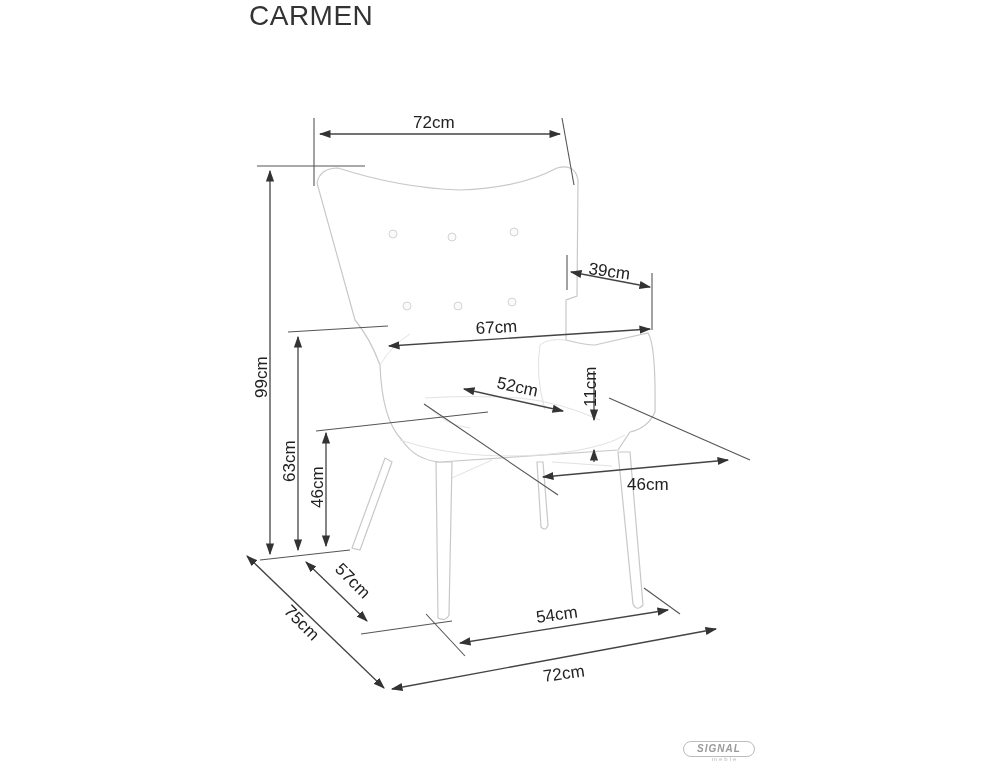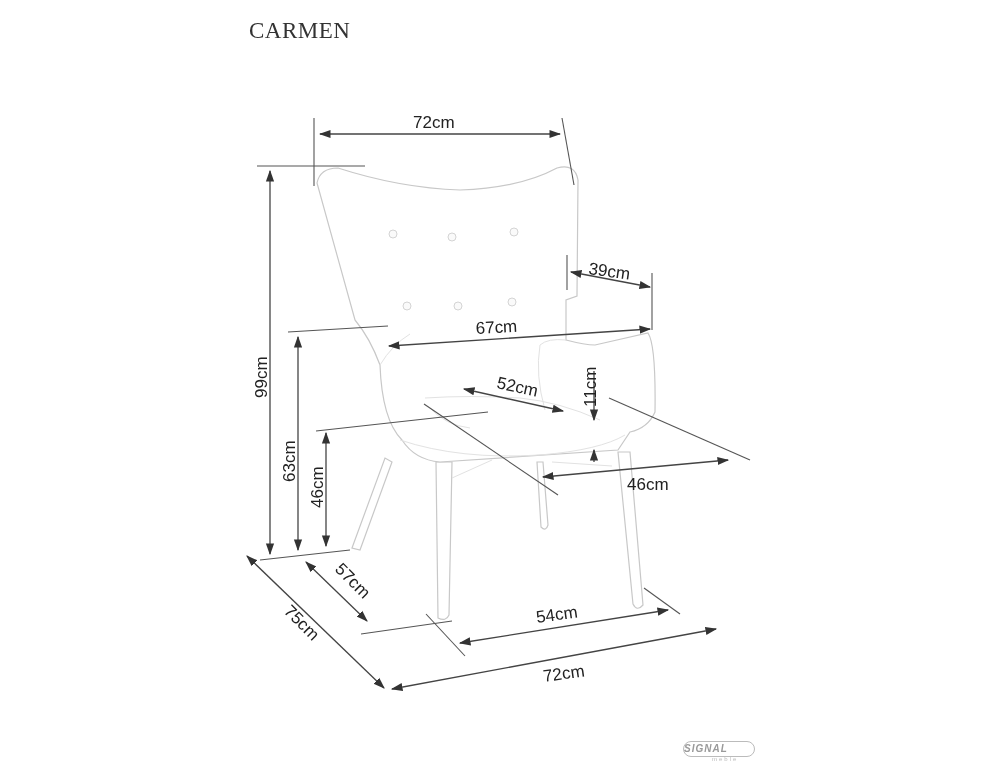--- a/index.html
+++ b/index.html
@@ -1,28 +1,28 @@
 <!DOCTYPE html>
 <html><head>
   <meta charset="utf-8">
   <style>
     html, body { margin: 0; padding: 0; background: #ffffff; }
     body { width: 1000px; height: 766px; position: relative; overflow: hidden;
            font-family: "Liberation Sans", sans-serif; }
-    .title { position: absolute; left: 249px; top: 18px; font-size: 23px; color: #333333;
-             letter-spacing: 0.5px; font-family: Liberation Serif, serif; }
+    .title { position: absolute; left: 249px; top: 0; font-size: 28px; color: #333333;
+             letter-spacing: 0.5px; font-family: Liberation Sans, sans-serif; }
     svg.diagram { position: absolute; left: 0; top: 0; width: 1000px; height: 766px; }
     .dim-line { stroke: #444444; stroke-width: 1.3; fill: none; }
     .ext-line { stroke: #555555; stroke-width: 1.1; fill: none; }
     .chair { stroke: #c8c8c8; stroke-width: 1.2; fill: #ffffff; }
     .chair-inner { stroke: #e2e2e2; stroke-width: 1; fill: none; }
     .button-tuft { stroke: #d4d4d4; stroke-width: 1; fill: #fafafa; }
     .label { font-family: "Liberation Sans", sans-serif; font-size: 17px; fill: #222222; }
     .logo { position: absolute; left: 683px; top: 741px; width: 70px; height: 14px;
-            border: 1.5px solid #bbbbbb; border-radius: 8px; text-align: left;
+            border: 1.5px solid #bbbbbb; border-radius: 8px; text-align: center;
             font-family: "Liberation Sans", sans-serif; font-size: 10px; font-weight: bold;
             font-style: italic; color: #9a9a9a; line-height: 14px; letter-spacing: 1px; }
     .logo-sub { position: absolute; left: 712px; top: 756px; font-size: 6px; color: #bbbbbb;
                 letter-spacing: 2px; font-family: "Liberation Sans", sans-serif; }
   </style>
 </head>
 <body>
 
 <div class="title">CARMEN</div>
 

